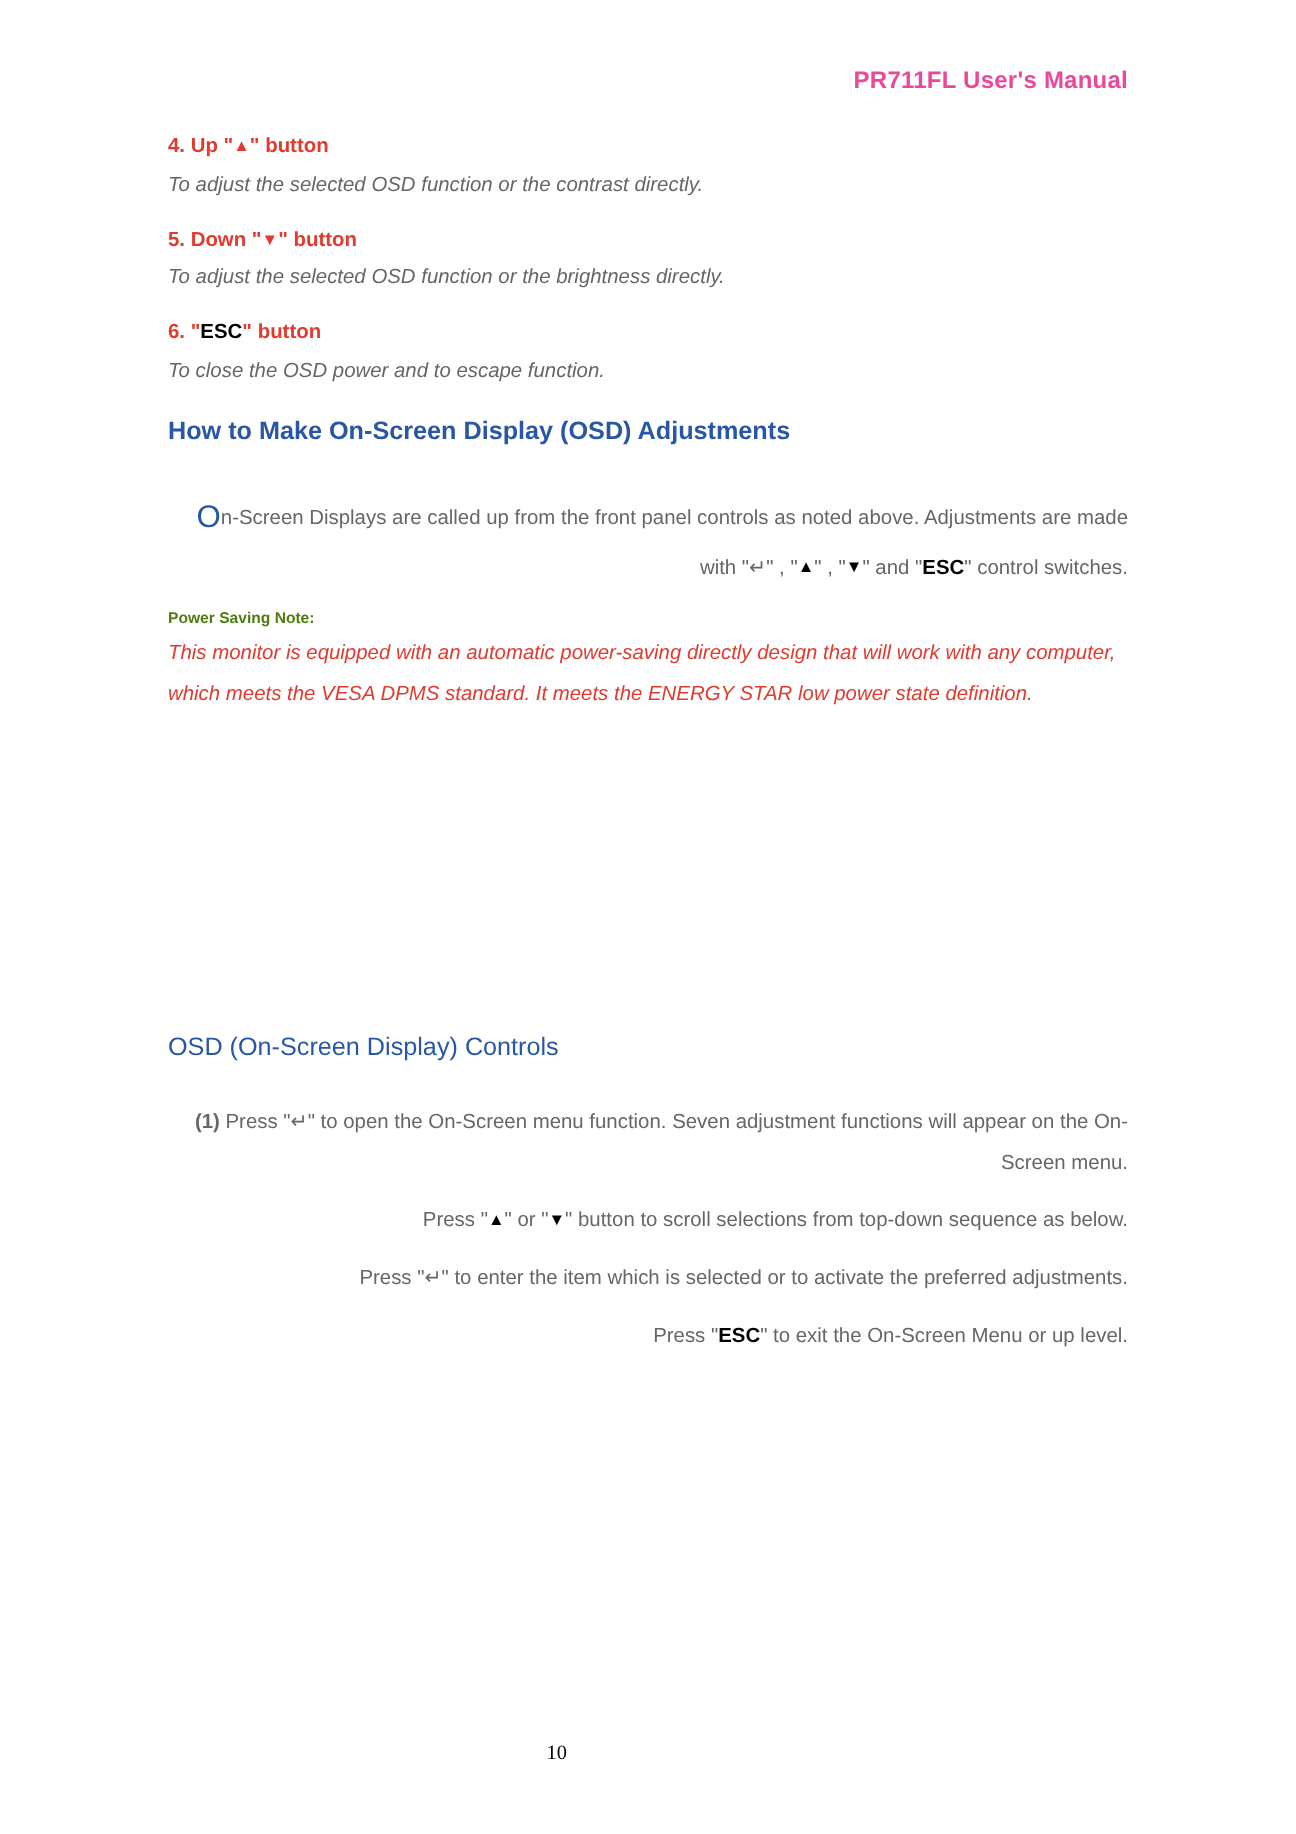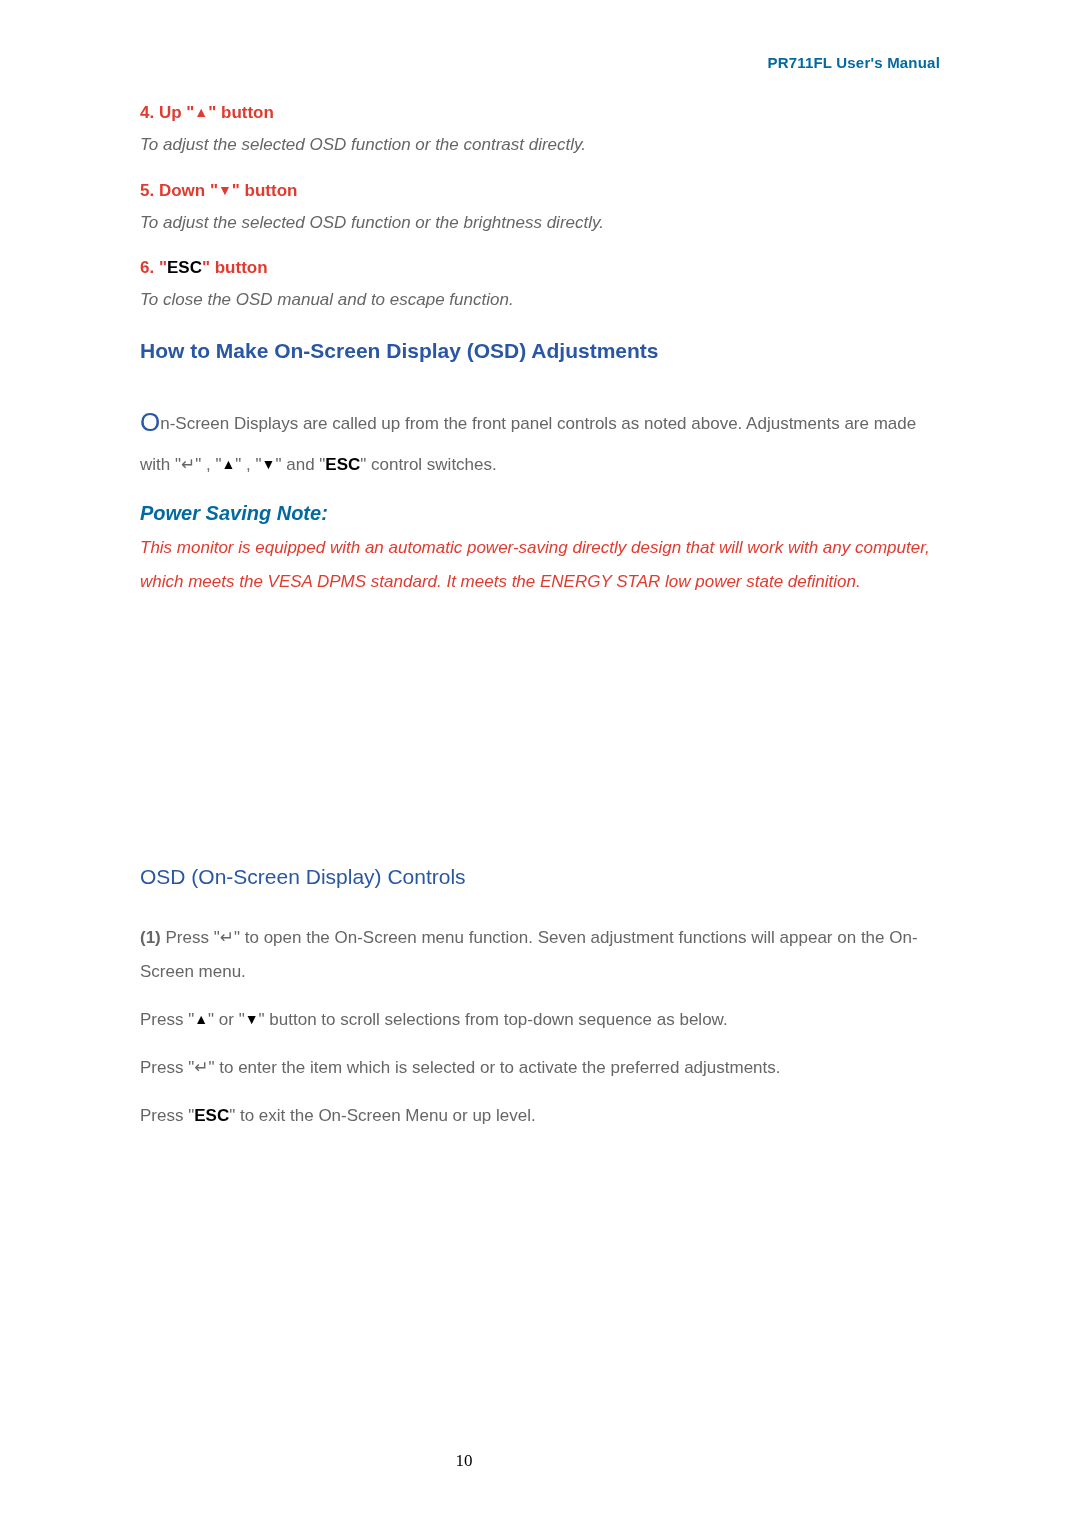--- a/index.html
+++ b/index.html
@@ -9,22 +9,22 @@
       background: #ffffff;
       font-family: Arial, Helvetica, sans-serif;
       padding: 50px 140px 50px 140px;
       color: #666666;
       font-size: 17px;
       line-height: 1.75;
     }
     .header-title {
       text-align: right;
       font-weight: bold;
-      color: #0369a1;
-      font-size: 15px;
+      color: #ec4899;
+      font-size: 20px;
       margin-bottom: 22px;
       letter-spacing: 0.2px;
     }
     .sec-title {
       color: #e13a2f;
       font-weight: bold;
       font-size: 17px;
       margin-top: 16px;
     }
     .sec-body {
@@ -46,34 +46,34 @@
       font-size: 26px;
       color: #2957a4;
       font-weight: normal;
       vertical-align: -2px;
     }
     .para {
       color: #666666;
       font-size: 17px;
       line-height: 2.0;
       margin-bottom: 14px;
+      text-align: right;
     }
     .enter-icon { font-family: Arial; }
     .bold-black { font-weight: bold; color: #000000; }
     .ital-red {
       color: #e13a2f;
       font-style: italic;
       font-size: 17px;
       line-height: 2.0;
     }
     .ital-red-title {
-      color: #0369a1;
-      font-style: italic;
+      color: #4d7c0f;
       font-weight: bold;
-      font-size: 20px;
+      font-size: 13px;
       margin-top: 14px;
     }
     .gap-large { height: 260px; }
     .h3-blue {
       color: #2957a4;
       font-weight: normal;
       font-size: 21px;
       margin-bottom: 26px;
     }
     .step-label { font-weight: bold; color: #666666; }
@@ -101,21 +101,21 @@
 <div class="sec-body">To adjust the selected OSD function or the contrast directly.</div>
 
 <div class="sec-title">
   <span>5. Down "</span><span class="tri tri-title">▼</span><span>" button</span>
 </div>
 <div class="sec-body">To adjust the selected OSD function or the brightness directly.</div>
 
 <div class="sec-title">
   <span>6. "</span><span class="esc-black">ESC</span><span>" button</span>
 </div>
-<div class="sec-body">To close the OSD manual and to escape function.</div>
+<div class="sec-body">To close the OSD power and to escape function.</div>
 
 <div class="h2-blue">How to Make On-Screen Display (OSD) Adjustments</div>
 
 <div class="para">
   <span class="drop-o">O</span><span>n-Screen Displays are called up from the front panel controls as noted above. Adjustments are made with "</span><span class="enter-icon">↵</span><span>" , "</span><span class="tri">▲</span><span>" , "</span><span class="tri">▼</span><span>" and "</span><span class="bold-black">ESC</span><span>" control switches.</span>
 </div>
 
 <div class="ital-red-title">Power Saving Note:</div>
 <div class="ital-red">This monitor is equipped with an automatic power-saving directly design that will work with any computer, which meets the VESA DPMS standard. It meets the ENERGY STAR low power state definition.</div>
 

